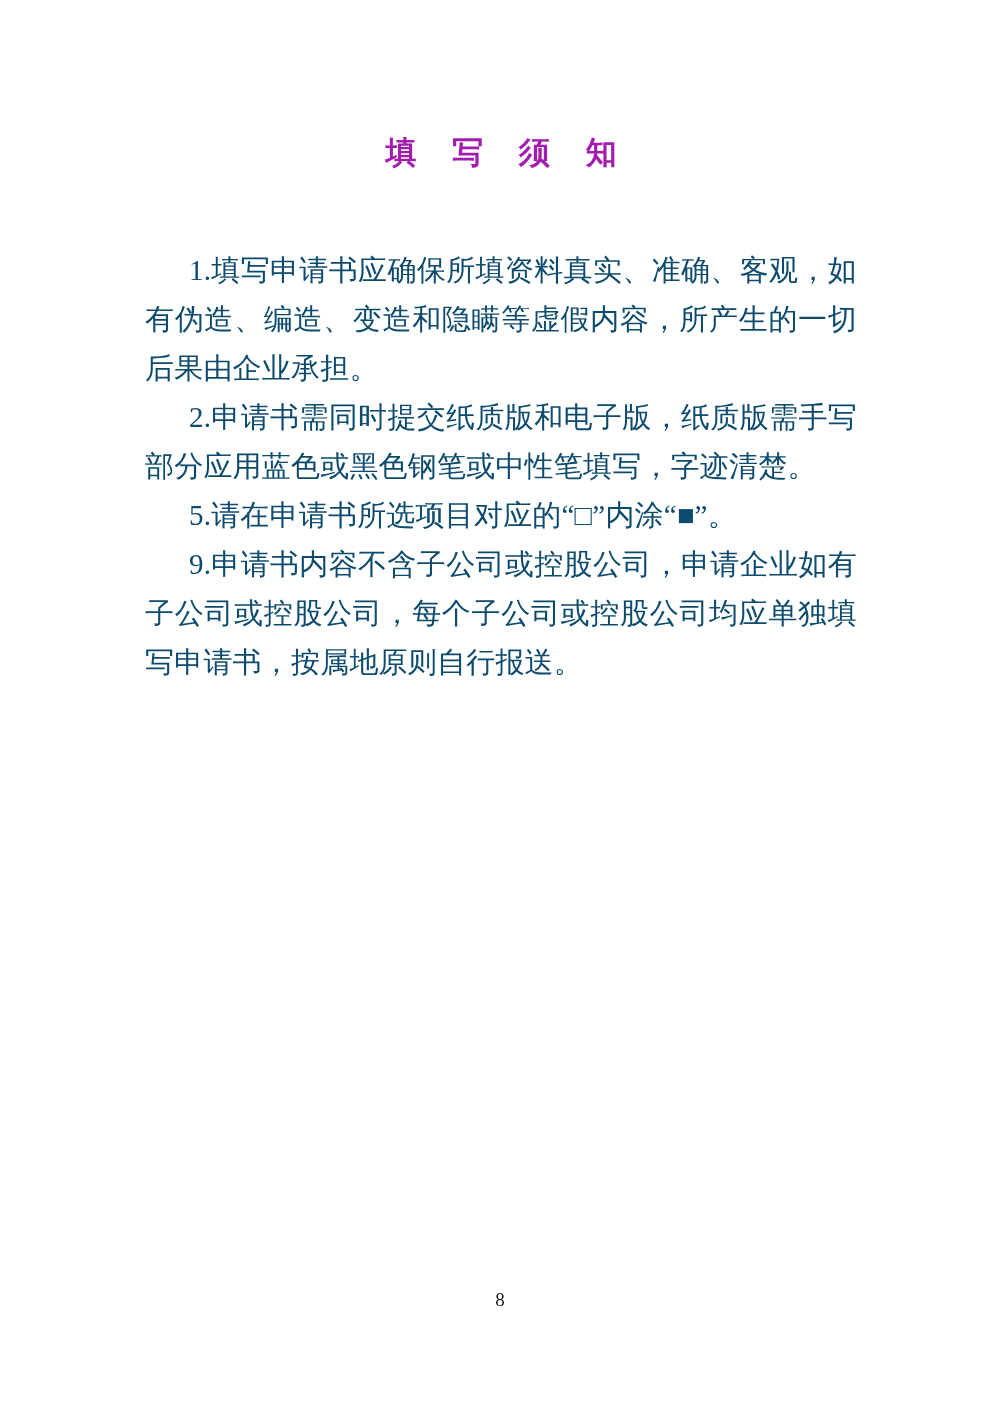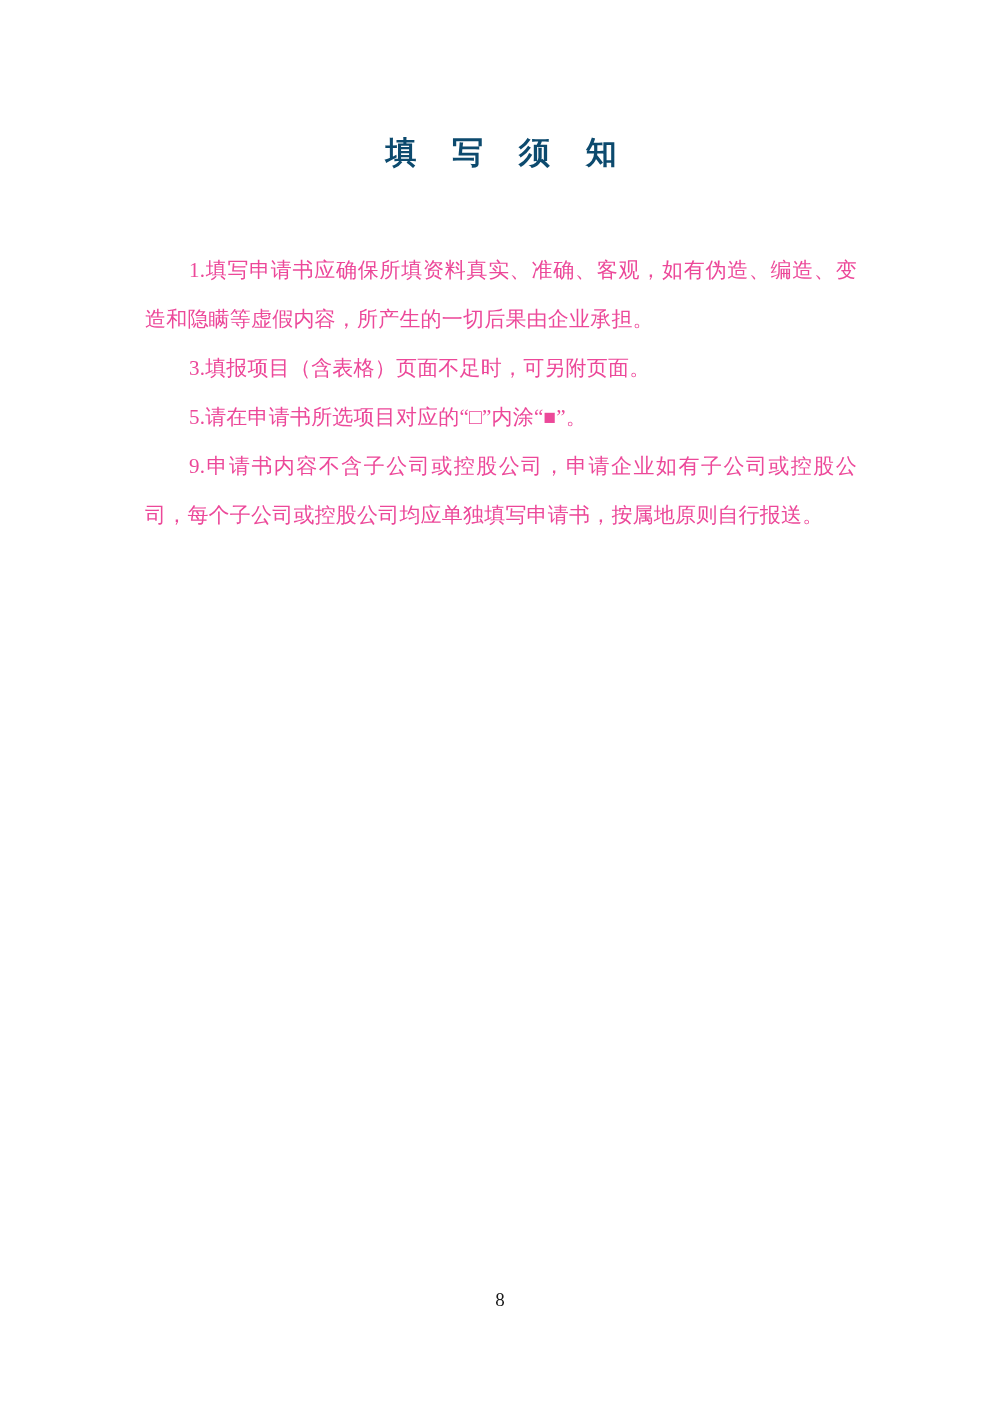--- a/index.html
+++ b/index.html
@@ -27,33 +27,33 @@
     width: 712px;
   }
   .doc-title {
     margin-top: 132px;
     text-align: center;
     font-size: 31px;
     font-weight: 700;
     letter-spacing: 14px;
     text-indent: 14px;
     font-family: "Liberation Serif", "DejaVu Serif", serif;
-    color: #0c4a6e;
+    color: #a21caf;
   }
   .body-block {
     margin-top: 72px;
   }
   .para {
-    font-size: 21px;
+    font-size: 29px;
     line-height: 49px;
     text-align: justify;
     text-justify: inter-ideograph;
     text-indent: 44px;
     margin: 0 0 0 0;
-    color: #ec4899;
+    color: #0c4a6e;
     letter-spacing: 0.2px;
   }
   .para + .para {
     margin-top: 0;
   }
   .page-number {
     position: absolute;
     left: 0;
     right: 0;
     top: 1289px;
@@ -66,21 +66,21 @@
 </head>
 <body>
 
 <div class="page">
   <div class="content">
 
     <div class="doc-title">填 写 须 知</div>
 
     <div class="body-block">
       <p class="para">1.填写申请书应确保所填资料真实、准确、客观，如有伪造、编造、变造和隐瞒等虚假内容，所产生的一切后果由企业承担。</p>
-      <p class="para">3.填报项目（含表格）页面不足时，可另附页面。</p>
+      <p class="para">2.申请书需同时提交纸质版和电子版，纸质版需手写部分应用蓝色或黑色钢笔或中性笔填写，字迹清楚。</p>
       <p class="para">5.请在申请书所选项目对应的“□”内涂“■”。</p>
       <p class="para">9.申请书内容不含子公司或控股公司，申请企业如有子公司或控股公司，每个子公司或控股公司均应单独填写申请书，按属地原则自行报送。</p>
     </div>
 
   </div>
 
   <div class="page-number">8</div>
 </div>
 
 </body></html>

